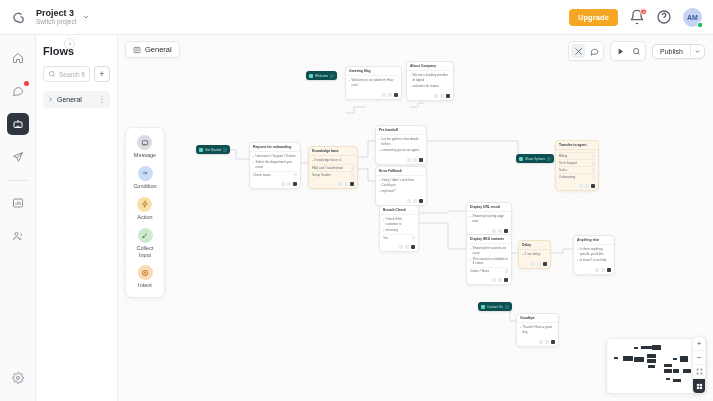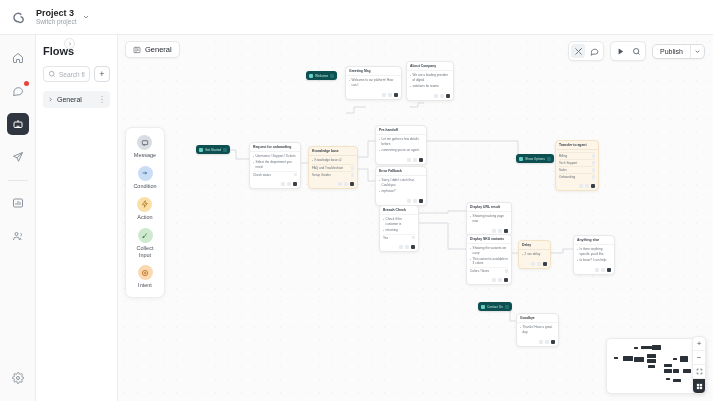--- a/index.html
+++ b/index.html
@@ -249,20 +249,41 @@
       </svg>
     </div>
     <div class="proj-block">
       <div class="proj-text">
         <div class="proj-name">Project 3</div>
         <div class="proj-sub">Switch project</div>
       </div>
       <svg class="proj-caret" viewBox="0 0 24 24" fill="none" stroke="currentColor" stroke-width="3">
           <path d="M6 9l6 6 6-6"></path>
         </svg>
+    </div>
+    <div class="topbar-right">
+      <button class="upgrade-btn">Upgrade</button>
+      <div class="ic-btn">
+        <svg viewBox="0 0 24 24" fill="none" stroke="currentColor" stroke-width="2">
+          <path d="M18 8a6 6 0 1 0-12 0c0 7-3 8-3 8h18s-3-1-3-8"></path>
+            <path d="M13.7 21a2 2 0 0 1-3.4 0"></path>
+        </svg>
+        <span class="badge-dot">3</span>
+      </div>
+      <div class="ic-btn">
+        <svg viewBox="0 0 24 24" fill="none" stroke="currentColor" stroke-width="2">
+          <circle cx="12" cy="12" r="9"></circle>
+            <path d="M9.5 9a2.6 2.6 0 1 1 3.4 2.5c-.6.3-.9.8-.9 1.5"></path>
+            <circle cx="12" cy="16.6" r=".7" fill="currentColor" stroke="none"></circle>
+        </svg>
+      </div>
+      <div class="avatar">
+        <span>AM</span>
+        <span class="avatar-online"></span>
+      </div>
     </div>
   </div>
 
   <div class="rail">
     <div class="rail-item">
       <svg viewBox="0 0 24 24" fill="none" stroke="currentColor" stroke-width="2" width="12" height="12">
           <path d="M3 10.5 12 3l9 7.5V20a1 1 0 0 1-1 1h-5v-6H9v6H4a1 1 0 0 1-1-1z"></path>
         </svg>
     </div>
     <div class="rail-item">

